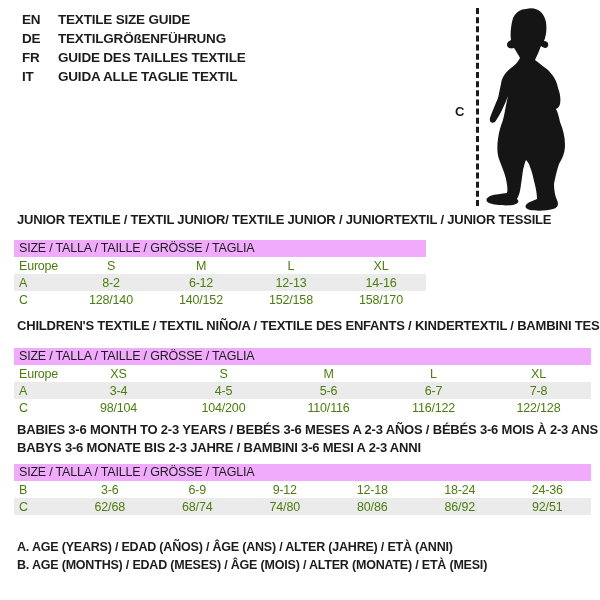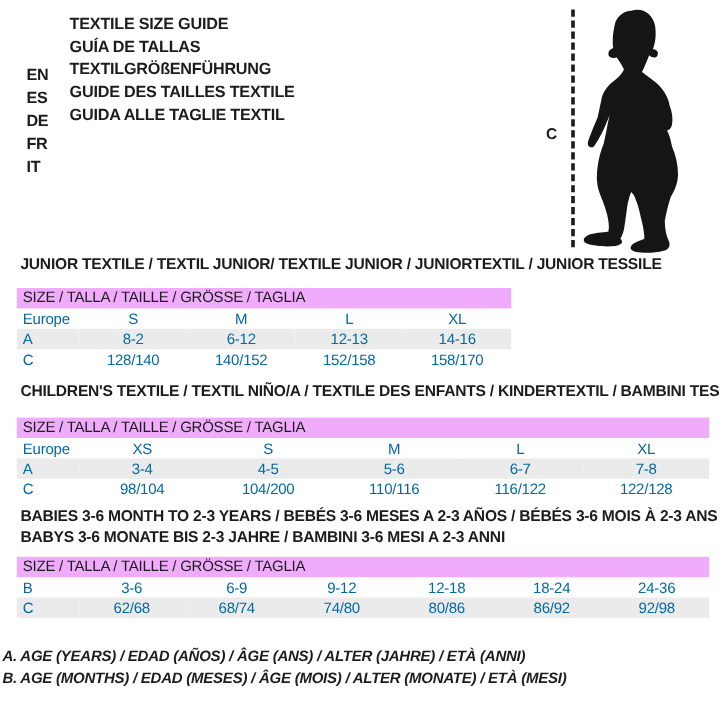--- a/index.html
+++ b/index.html
@@ -4,48 +4,44 @@
 <style>
   html, body { margin:0; padding:0; background:#ffffff; }
   .canvas {
     position:relative; width:600px; height:600px; background:#ffffff;
     font-family:"Liberation Sans", sans-serif; color:#1c1c1c;
     letter-spacing:-0.2px; overflow:hidden;
   }
   
   .lang-block { position:absolute; left:22px; top:10px; font-weight:bold; font-size:13.5px; }
   .lang-row { display:flex; height:19px; line-height:19px; }
-  .lang-code { width:36px; flex:0 0 36px;margin-top:43px; }
+  .lang-code { width:36px; flex:0 0 36px; }
   
   .dash-line { position:absolute; left:476px; top:8px; height:198px; width:0; border-left:3px dashed #1b1b1b; }
   .height-label { position:absolute; left:455px; top:104px; font-weight:bold; font-size:13px; }
   .baby-svg { position:absolute; left:480px; top:0px; }
   
   .section-title { position:absolute; left:17px; font-weight:bold; font-size:13px; line-height:18px; white-space:nowrap; }
   .size-bar { position:absolute; left:14px; height:17px; line-height:17px; background:#f0abfc; font-size:12.5px; padding-left:5px; box-sizing:border-box; white-space:nowrap; overflow:hidden; }
-  table.size-table { position:absolute; left:14px; border-collapse:collapse; table-layout:fixed; font-size:12.5px; color:#0369a1; }
+  table.size-table { position:absolute; left:14px; border-collapse:collapse; table-layout:fixed; font-size:12.5px; color:#4d7c0f; }
   table.size-table td { height:17px; padding:0; text-align:center; vertical-align:middle; white-space:nowrap; }
   table.size-table td.rowlabel { text-align:left; padding-left:5px; }
   tr.shaded { background:#ebebeb; }
   
-  .footnotes { position:absolute; left:2px; top:538px; font-weight:bold; font-size:12.5px; line-height:18px;font-style:italic; }
+  .footnotes { position:absolute; left:17px; top:538px; font-weight:bold; font-size:12.5px; line-height:18px; }
 </style>
 </head>
 <body>
 
 <div class="canvas">
 
   <div class="lang-block">
     <div class="lang-row">
       <span class="lang-code">EN</span>
       <span class="lang-label">TEXTILE SIZE GUIDE</span>
-    </div>
-    <div class="lang-row">
-      <span class="lang-code">ES</span>
-      <span class="lang-label">GUÍA DE TALLAS</span>
     </div>
     <div class="lang-row">
       <span class="lang-code">DE</span>
       <span class="lang-label">TEXTILGRÖßENFÜHRUNG</span>
     </div>
     <div class="lang-row">
       <span class="lang-code">FR</span>
       <span class="lang-label">GUIDE DES TAILLES TEXTILE</span>
     </div>
     <div class="lang-row">
@@ -169,21 +165,21 @@
       <td>18-24</td>
       <td>24-36</td>
     </tr>
     <tr class="shaded">
       <td class="rowlabel">C</td>
       <td>62/68</td>
       <td>68/74</td>
       <td>74/80</td>
       <td>80/86</td>
       <td>86/92</td>
-      <td>92/98</td>
+      <td>92/51</td>
     </tr>
   </tbody>
     </table>
 
   <div class="footnotes">
     <div>A. AGE (YEARS) / EDAD (AÑOS) / ÂGE (ANS) / ALTER (JAHRE) / ETÀ (ANNI)</div>
     <div>B. AGE (MONTHS) / EDAD (MESES) / ÂGE (MOIS) / ALTER (MONATE) / ETÀ (MESI)</div>
   </div>
 
 </div>

